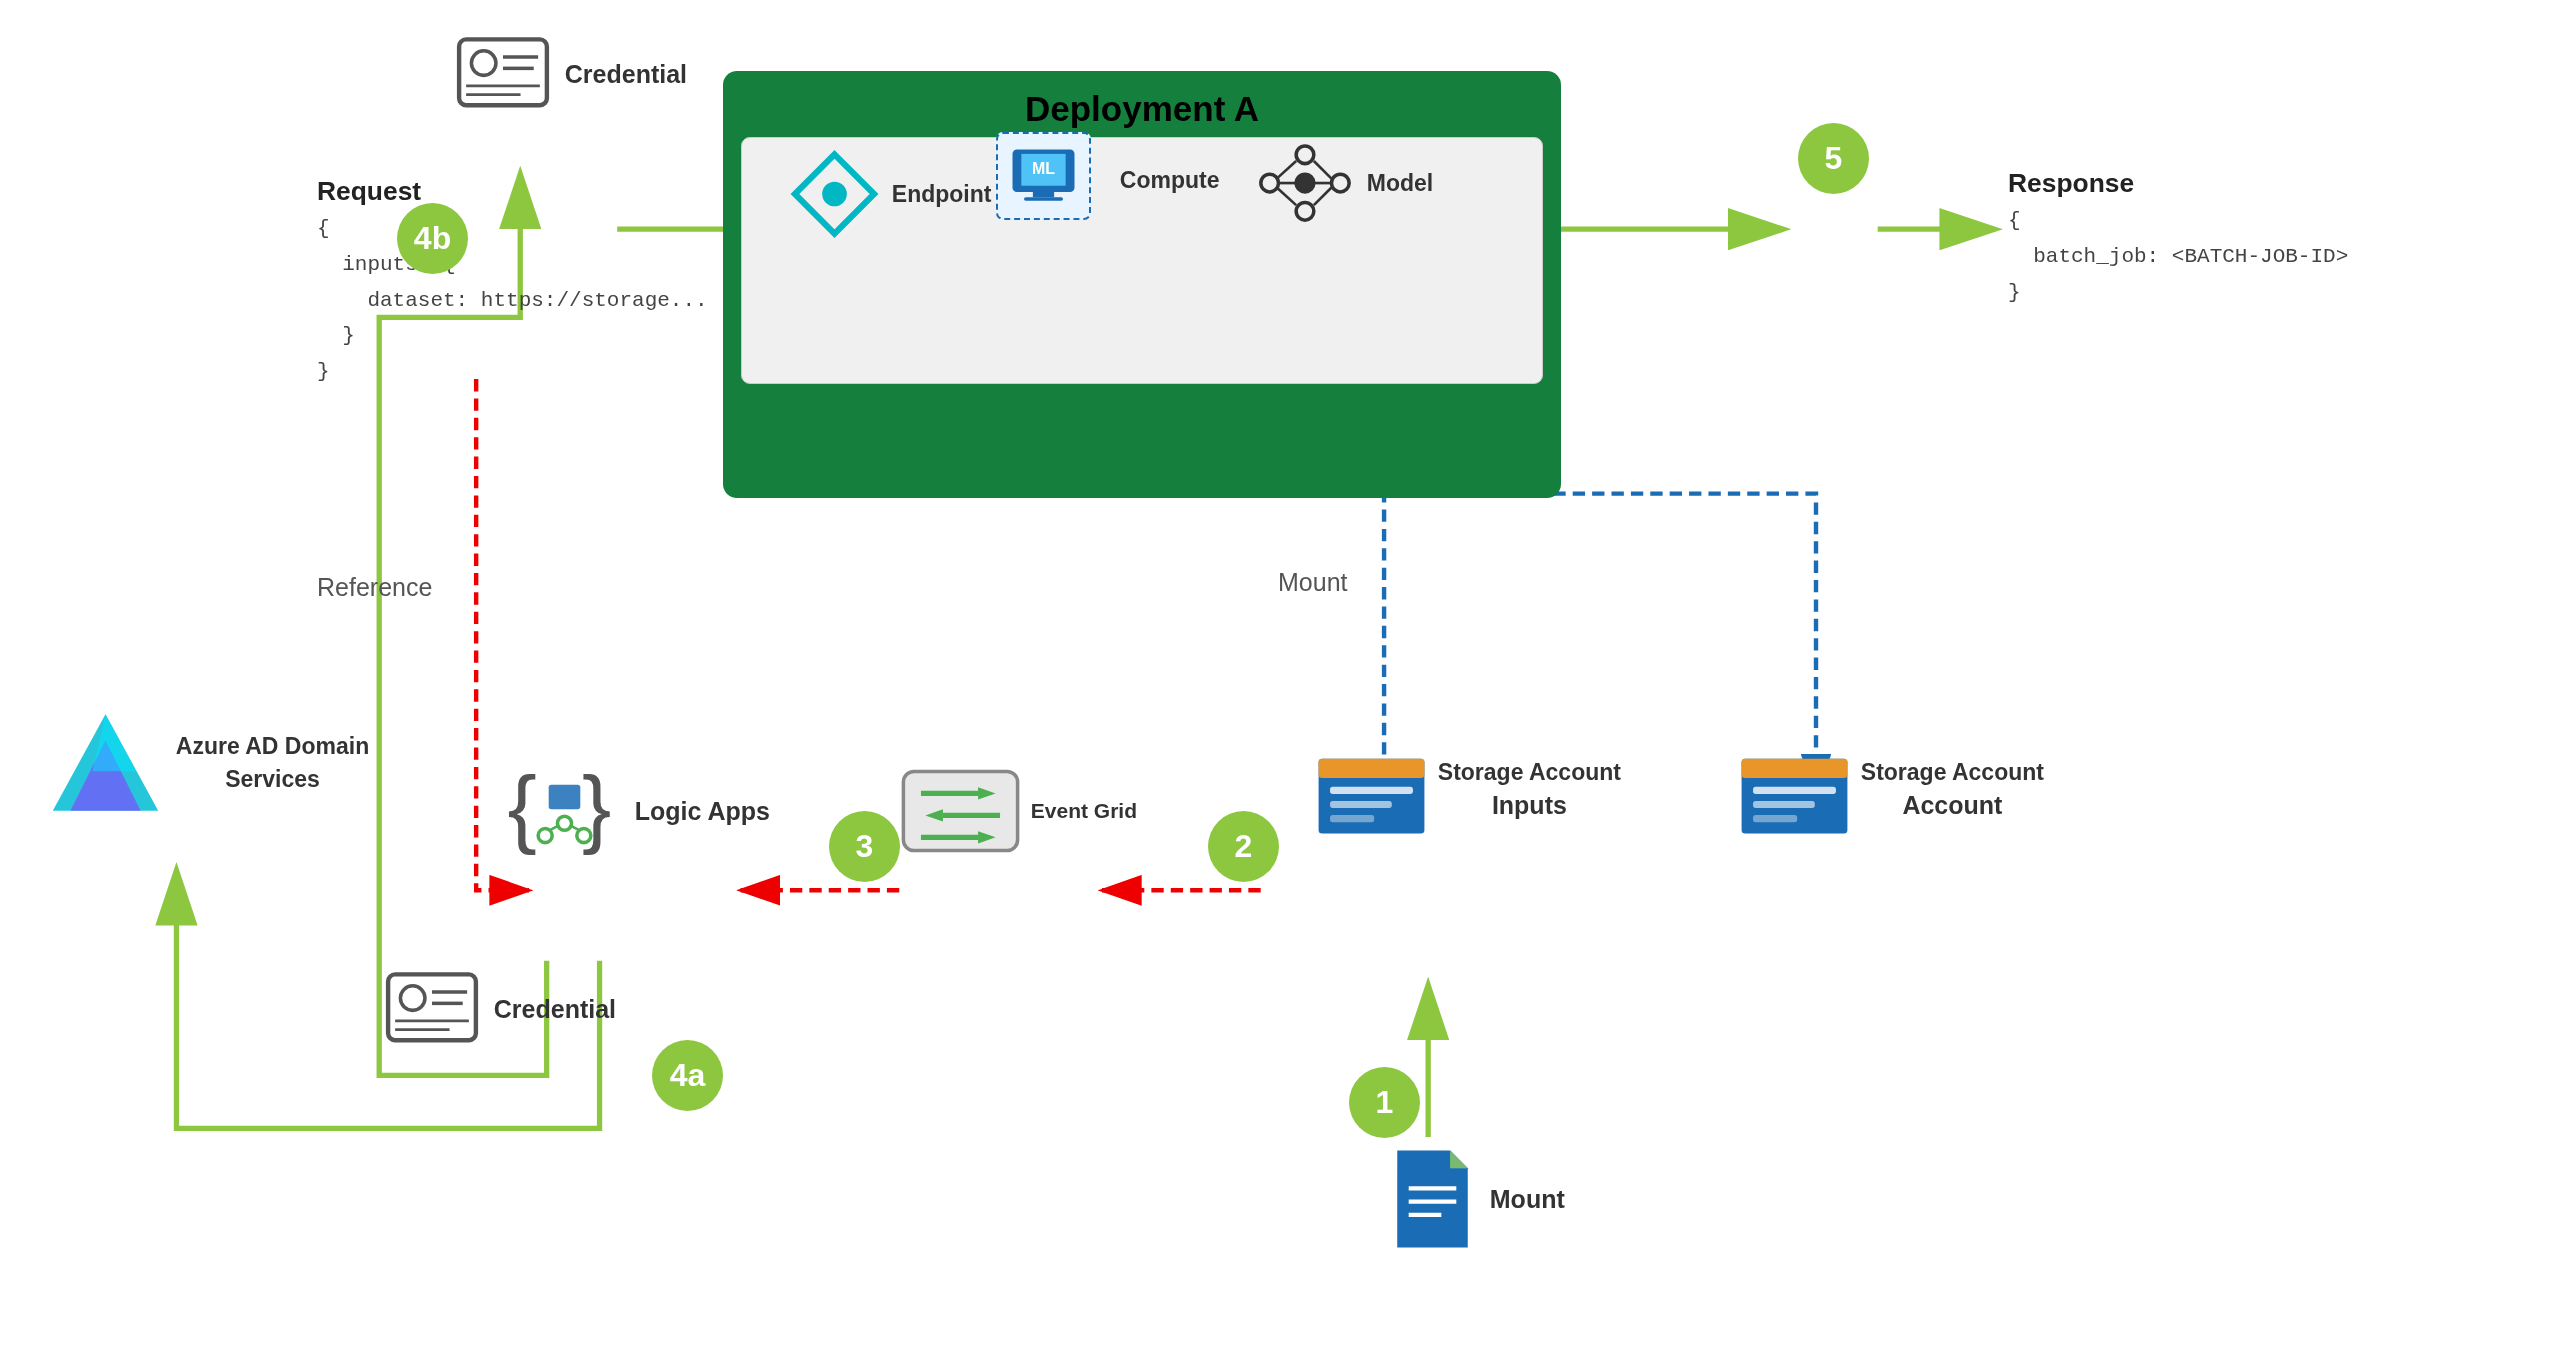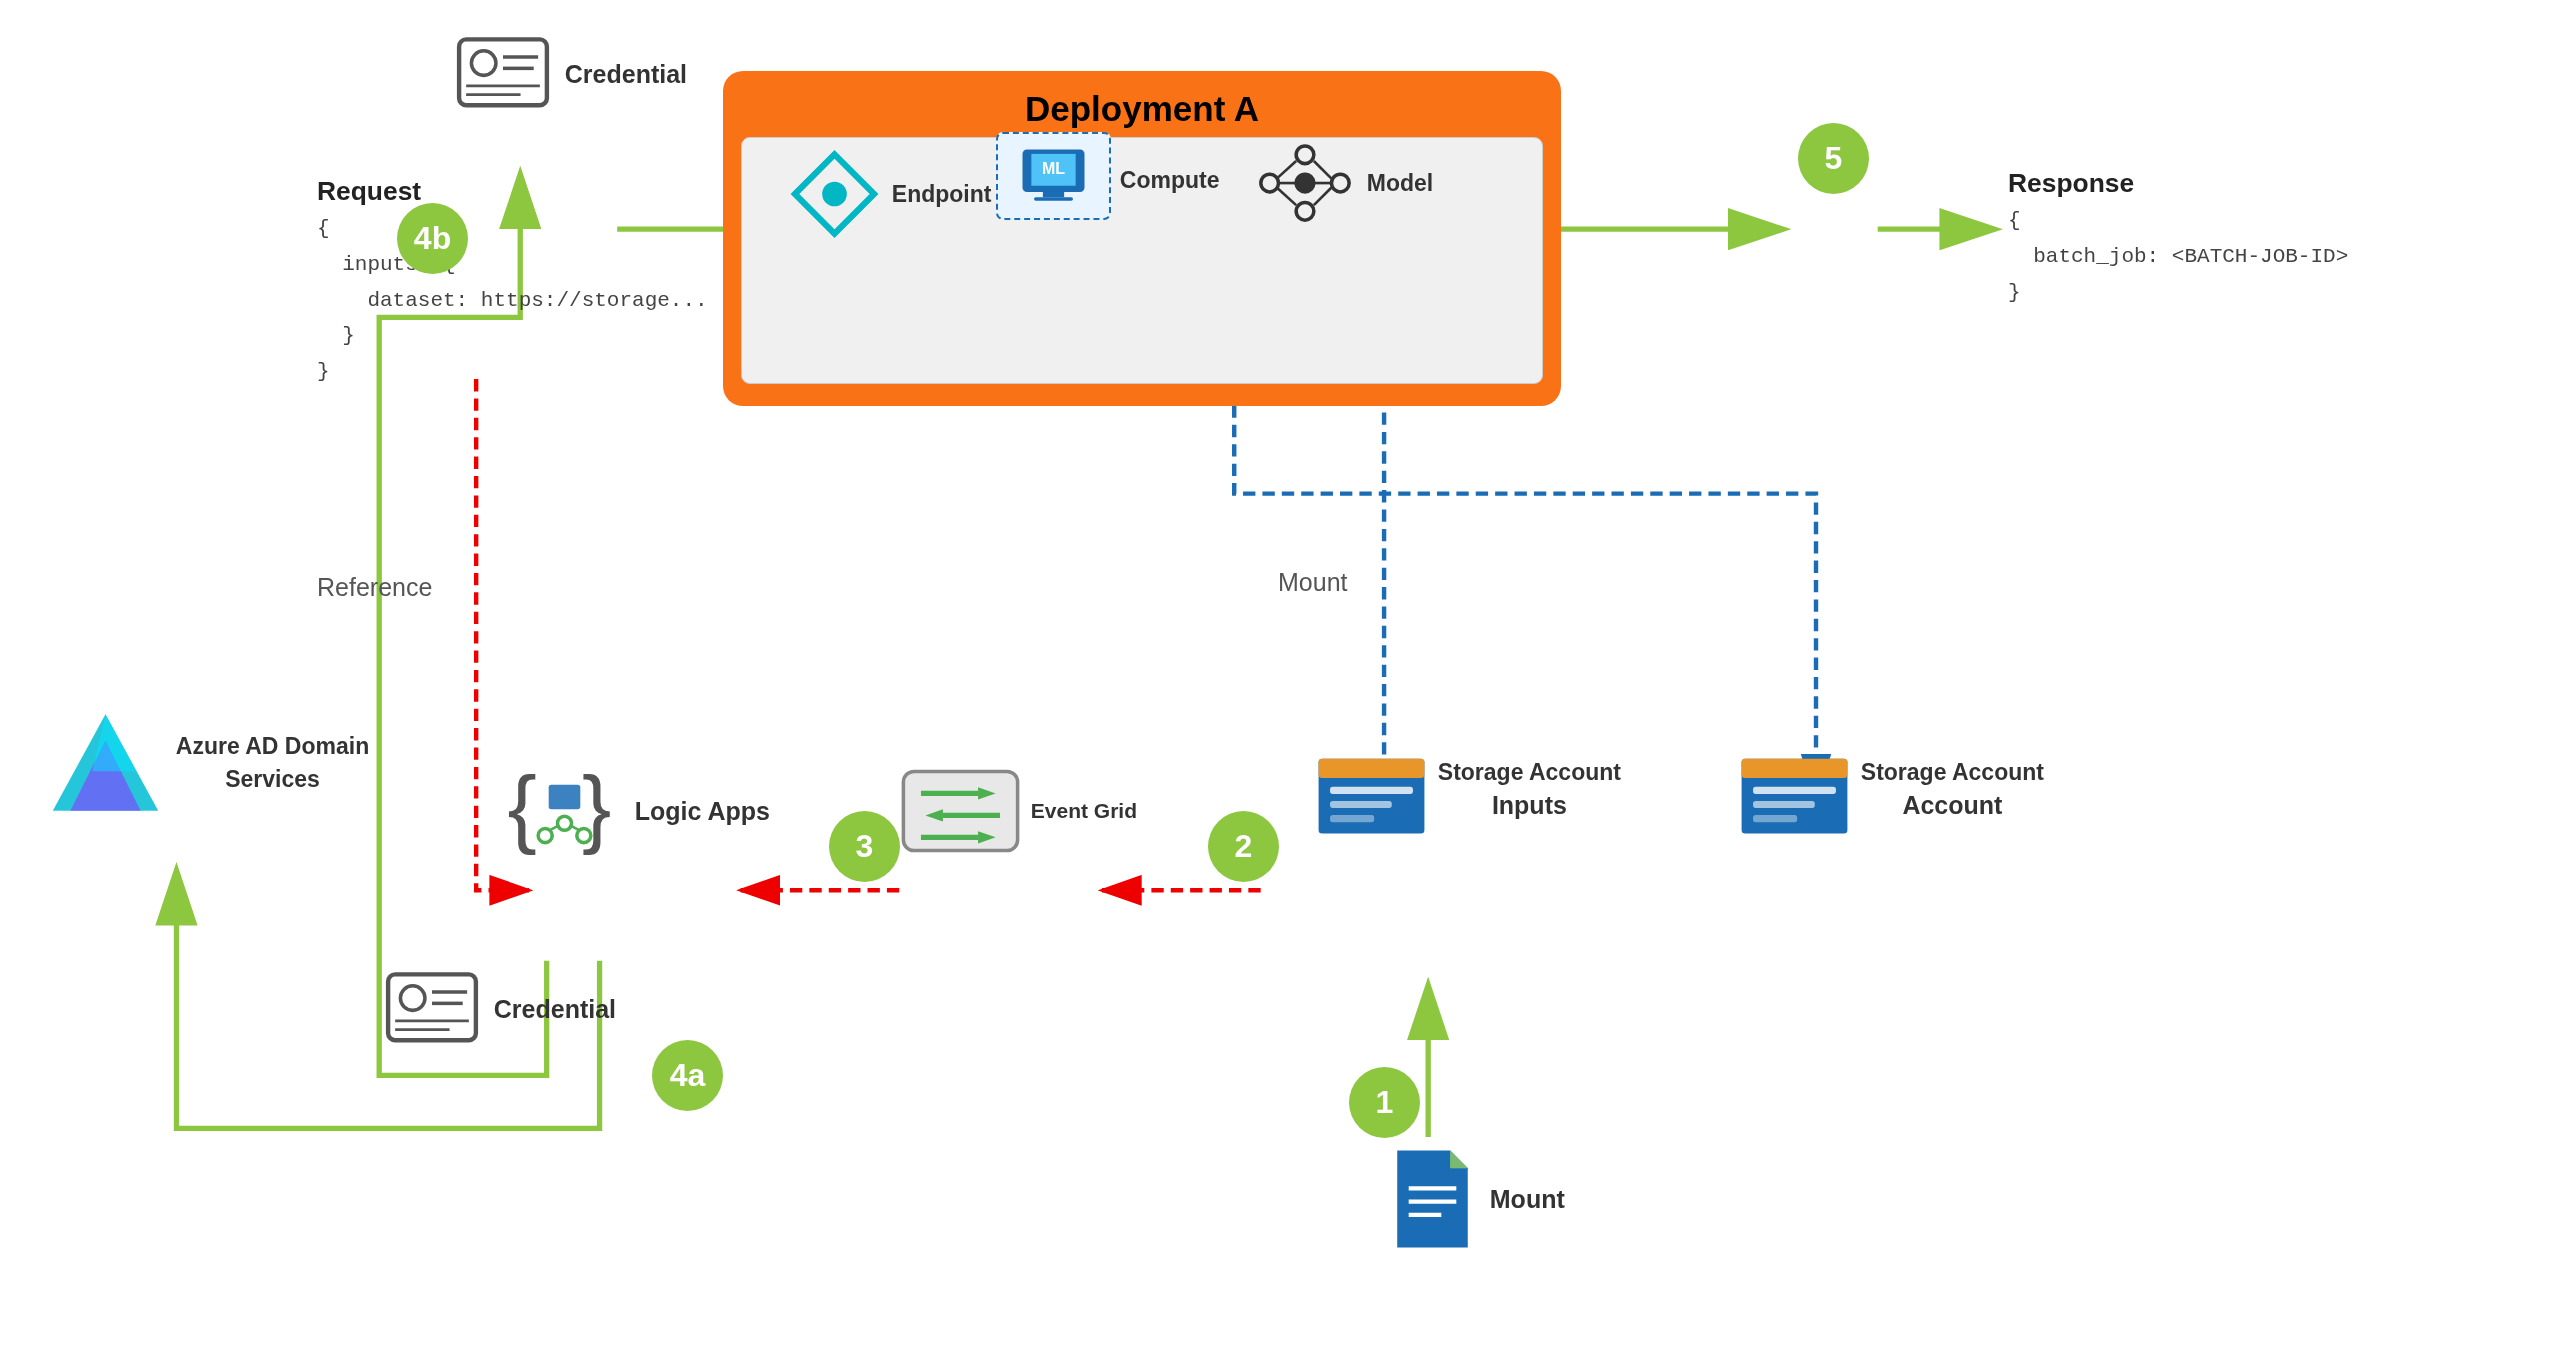--- a/index.html
+++ b/index.html
@@ -95,39 +95,39 @@
     <polyline points="540,430 540,1010 600,1010" stroke="#e00" stroke-width="5" stroke-dasharray="14,8" fill="none" marker-end="url(#arrowRedDot)"></polyline>
 
     <polyline points="1570,900 1570,420 1300,420 1300,280" stroke="#1a6cb5" stroke-width="5" stroke-dasharray="14,8" fill="none" marker-end="url(#arrowBlue)"></polyline>
 
     <polyline points="1400,350 1400,560 2060,560 2060,900" stroke="#1a6cb5" stroke-width="5" stroke-dasharray="14,8" fill="none" marker-end="url(#arrowBlue)"></polyline>
 
     <line x1="1620" y1="1290" x2="1620" y2="1120" stroke="#8dc63f" stroke-width="6" marker-end="url(#arrowGreen)"></line>
 
   </svg>
 
-  <div style="position:absolute; top:71px; left:723px; width:838px; height:335px; background:#f97316; border-radius:20px; padding:17.6px;">
+  <div style="position:absolute; top:71px; left:723px; width:838px; height:427px; background:#15803d; border-radius:14px; padding:17.6px;">
     <div style="font-size:35px; font-weight:700; text-align:center; margin-bottom:8.8px;">Deployment A</div>
     <div style="background:#f0f0f0; border:1.8px solid #ccc; border-radius:8.8px; display:flex; align-items:center; justify-content:space-around; height:247px; padding:8.8px;">
     </div>
   </div>
 
   <div class="icon-wrapper" style="left:786px; top:150px;">
     <svg width="97" height="88" viewBox="0 0 110 100">
 
       <polygon points="55,5 100,50 55,95 10,50" fill="none" stroke="#00b7c3" stroke-width="7"></polygon>
       <circle cx="55" cy="50" r="14" fill="#00b7c3"></circle>
     </svg>
     <div style="font-size:23px; font-weight:600; color:#333;">Endpoint</div>
   </div>
 
   <div class="icon-wrapper" style="left:996px; top:132px;">
     <div style="position:relative; width:115px; height:97px;">
 
-      <div style="border:2.6px dashed #1a6cb5; border-radius:7px; width:115px; height:88px; display:flex; align-items:center; justify-content:center; background:#e8f4ff;">
+      <div style="border:2.6px dashed #1a6cb5; border-radius:7px; width:95px; height:88px; display:flex; align-items:center; justify-content:center; background:#e8f4ff;">
         <svg width="71" height="62" viewBox="0 0 80 70">
 
           <rect x="5" y="5" width="70" height="48" rx="5" fill="#1a6cb5"></rect>
           <rect x="15" y="10" width="50" height="36" fill="#4fc3f7"></rect>
 
           <text x="40" y="33" text-anchor="middle" font-size="18" font-weight="bold" fill="#fff">ML</text>
           <rect x="28" y="53" width="24" height="6" fill="#1a6cb5"></rect>
           <rect x="18" y="59" width="44" height="4" rx="2" fill="#1a6cb5"></rect>
         </svg>
       </div>

